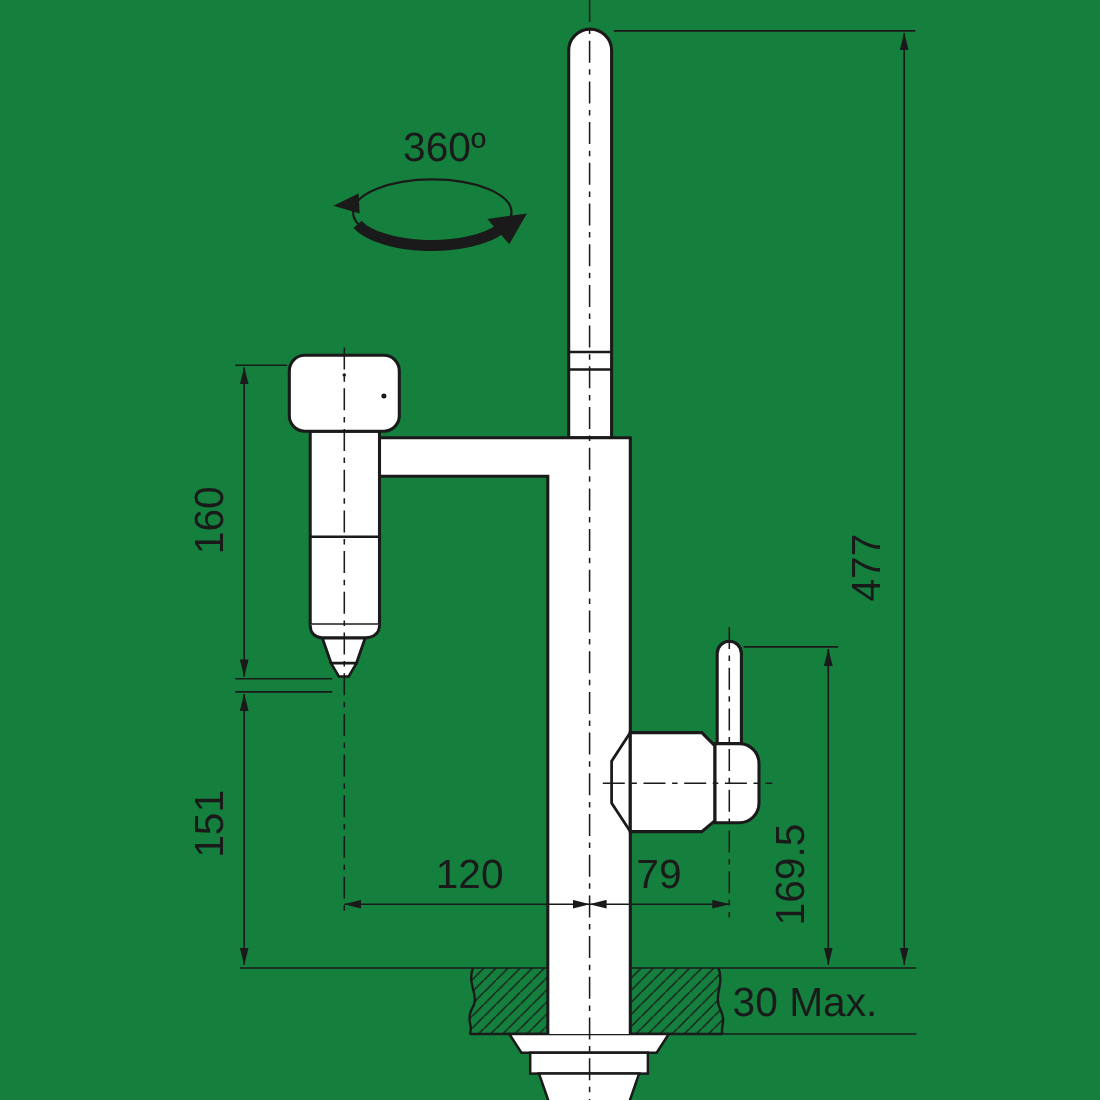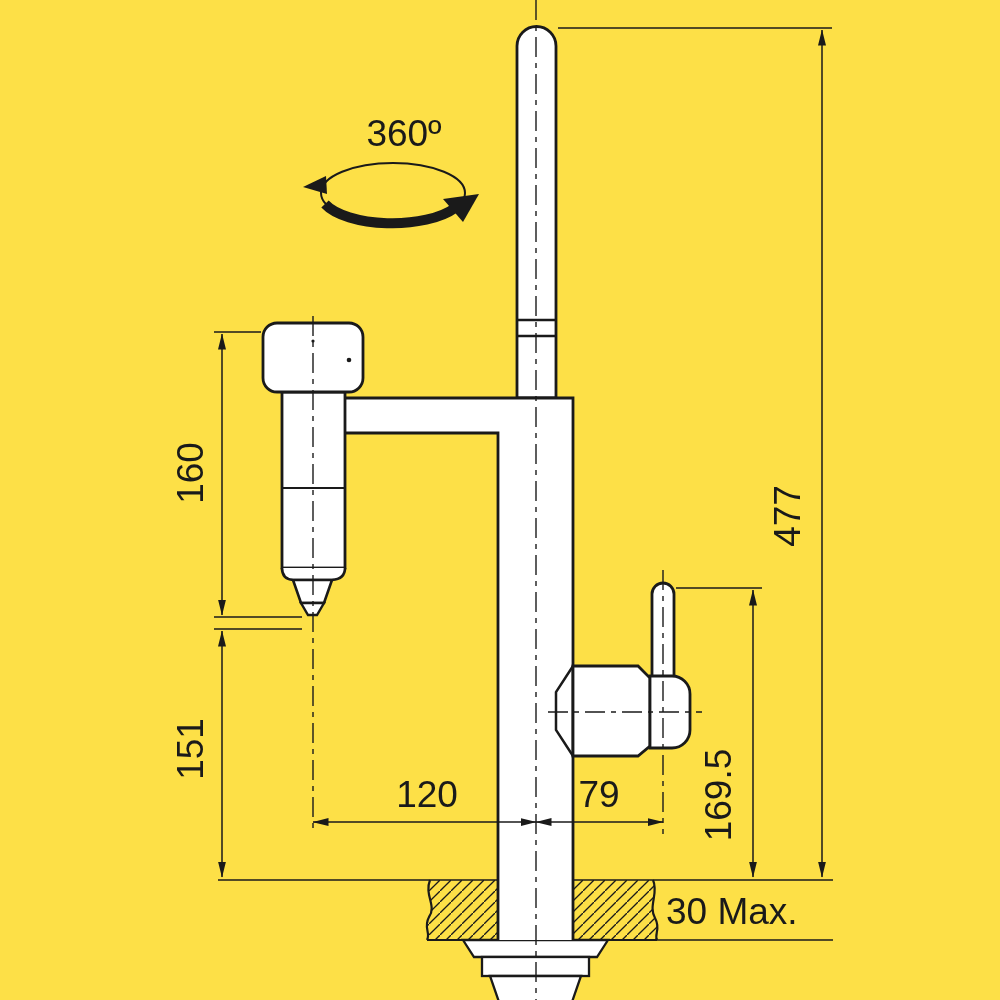--- a/index.html
+++ b/index.html
@@ -1,16 +1,16 @@
 <!DOCTYPE html>
 <html><head>
 <meta charset="utf-8">
 <style>
   html,body{margin:0;padding:0;background:#fff;}
-  .canvas{position:relative;width:1000px;height:1000px;background:#fde047;overflow:hidden;
+  .canvas{position:relative;width:1000px;height:1000px;background:#15803d;overflow:hidden;
           font-family:"Liberation Sans", sans-serif;}
   svg{display:block;}
   text{font-family:"Liberation Sans", sans-serif;fill:#1a1a1a;}
 </style>
 </head>
 <body>
 
 <div class="canvas">
 <svg width="1000" height="1000" viewBox="0 0 1000 1000">
   <defs>

